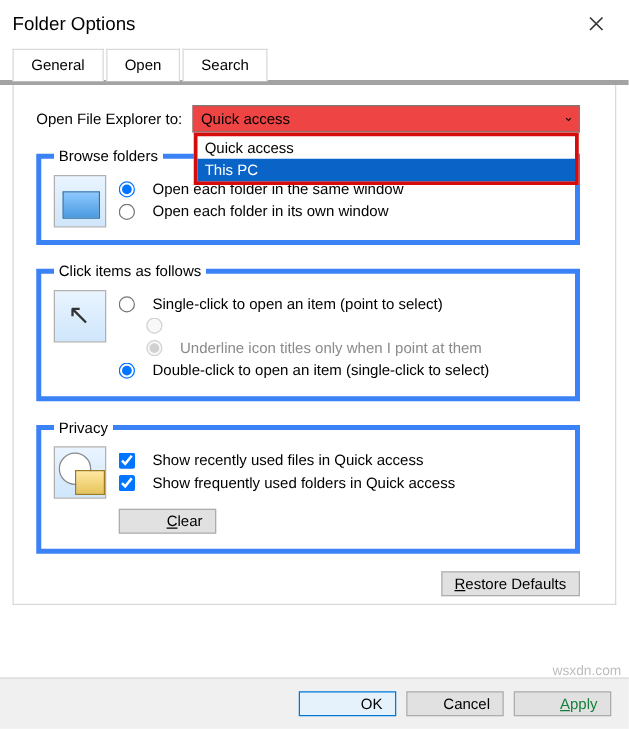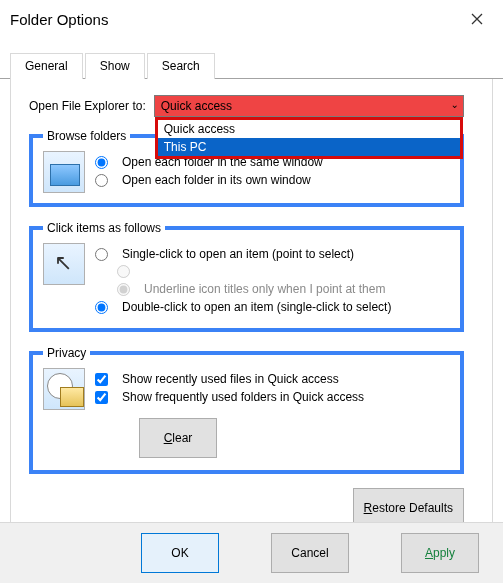--- a/index.html
+++ b/index.html
@@ -22,22 +22,22 @@
   .titlebar-title { font-size: 15px; }
   .titlebar-close {
     width: 36px; height: 22px;
     display: flex; align-items: center; justify-content: center;
     font-size: 14px;
   }
   .tabs {
     display: flex;
     gap: 2px;
     padding: 0 10px;
-    border-bottom: 1px solid #a3a3a3;
-    margin-top: 14px;
+    border-bottom: 4px solid #a3a3a3;
+    margin-top: 0;
   }
   .tab {
     padding: 5px 14px 6px;
     border: 1px solid #d9d9d9;
     border-bottom: none;
     position: relative;
     background: #fff;
     top: 1px;
   }
   .tab.active { background: #fff; }
@@ -111,33 +111,32 @@
     content:""; position:absolute; left:16px; top:18px; width:22px; height:18px;
     background: linear-gradient(180deg,#ffe9a3,#e6c35a); border:1px solid #a07c1f;
   }
   .opts { flex:1; }
   .radio-row, .check-row {
     display: flex; align-items: center; gap: 14px; margin: 4px 0;
   }
   .radio-row.sub { margin-left: 22px; color: #8a8a8a; }
   .radio-row.sub input { accent-color:#aaa; }
   .btn {
-    min-width: 78px; height: 40px;
+    min-width: 78px; height: 20px;
     border: 1px solid #adadad;
     background: #e1e1e1;
-    display: inline-flex; align-items:center; justify-content:center;
+    display: inline-flex; align-items:center; justify-content:flex-end;
     padding: 0 10px;
-    margin-left: 44px;
   }
   .btn.primary { border: 1px solid #0078d7; background:#e5f1fb; }
   .right-align { display:flex; justify-content:flex-end; margin-top:8px; gap:8px; }
   .clear-row { display:flex; align-items:center; justify-content:space-between; margin:8px 0 2px 52px; }
   .footer {
     display:flex; justify-content:flex-end; gap:8px;
-    padding: 10px 24px; border-top:1px solid #d9d9d9;
+    padding: 10px 14px; border-top:1px solid #d9d9d9;
     position: absolute; bottom:0; left:0; right:0;
     background:#f0f0f0;
   }
   .btn.disabled { color:#15803d; }
   .watermark {
     position:absolute; right:6px; bottom:40px; font-size:11px; color:#bdbdbd;
   }
   input[type=radio], input[type=checkbox]{ margin:0; width:13px; height:13px; }
   .hotkey { text-decoration: underline; }
 </style>
@@ -148,21 +147,21 @@
   <div class="titlebar-title">Folder Options</div>
   <div class="titlebar-close">
     <svg width="12" height="12" viewBox="0 0 12 12">
         <path d="M1 1 L11 11 M11 1 L1 11" stroke="#333" stroke-width="1.3"></path>
       </svg>
   </div>
 </div>
 
 <div class="tabs">
   <div class="tab active"><span>General</span></div>
-  <div class="tab"><span>Show</span></div>
+  <div class="tab"><span>Open</span></div>
   <div class="tab"><span>Search</span></div>
 </div>
 
 <div class="panel">
 
   <div class="row">
     <label class="lead">Open File Explorer to:</label>
     <div class="combo">
       <span>Quick access</span>
       <span class="chev">⌄</span>

